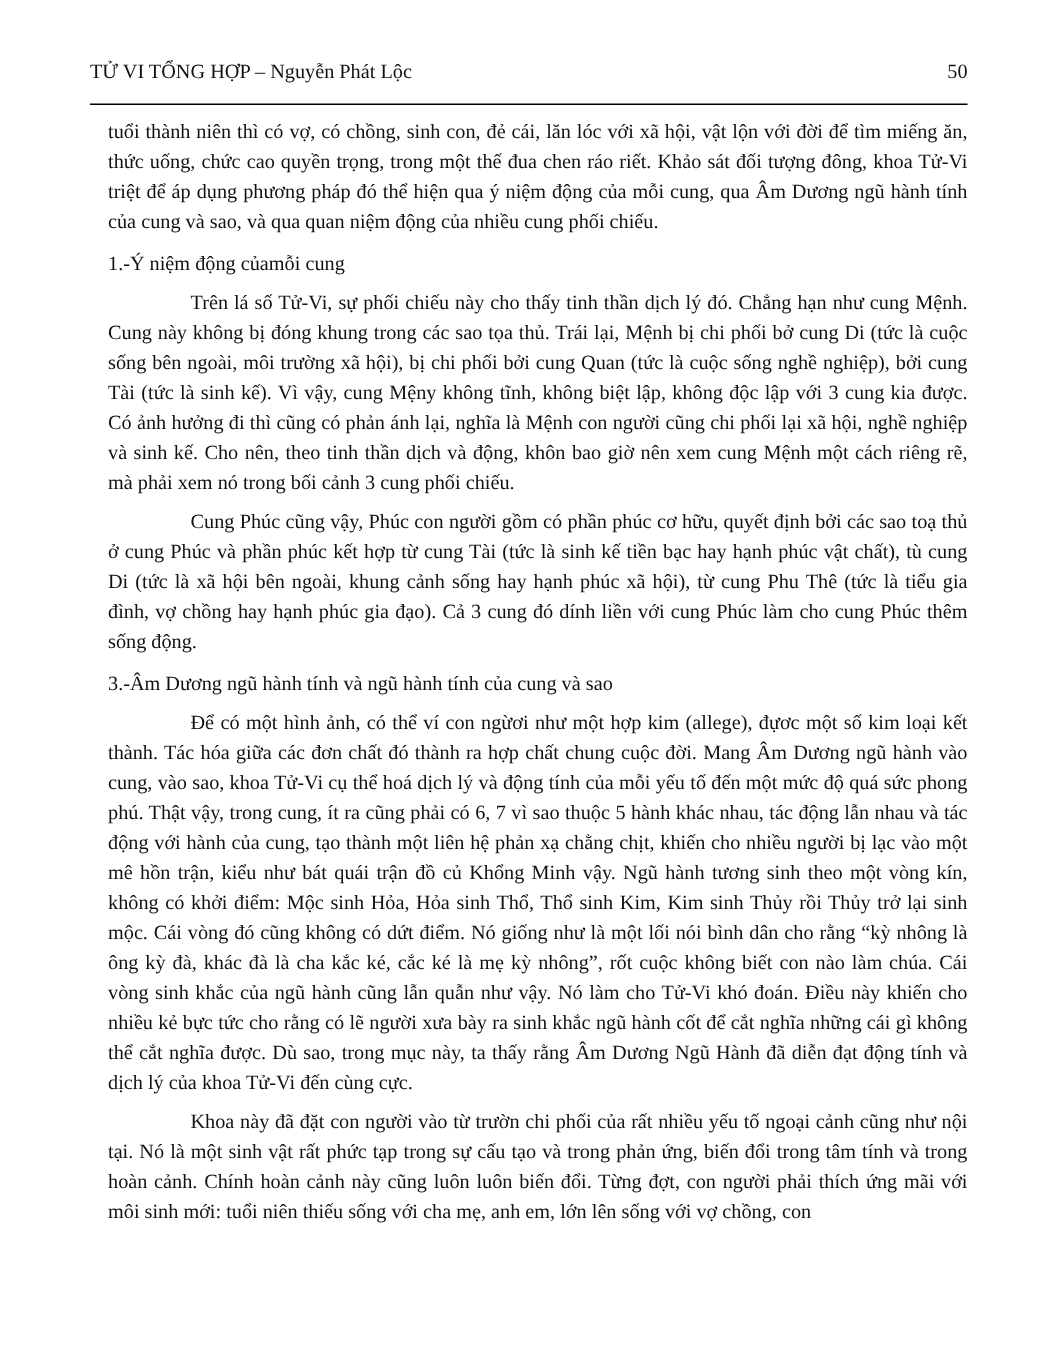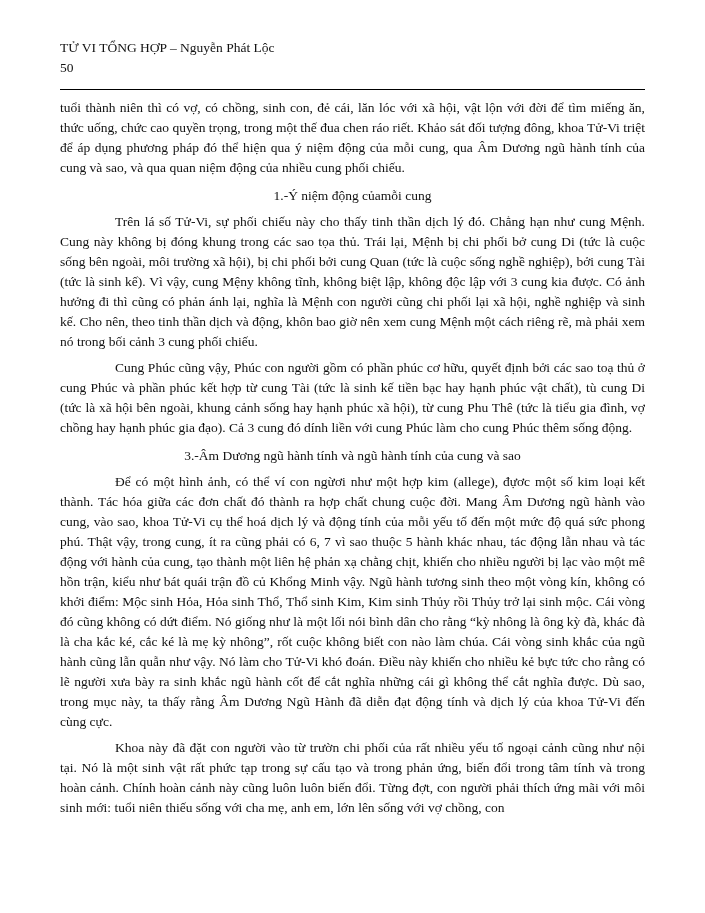--- a/index.html
+++ b/index.html
@@ -18,41 +18,40 @@
     font-family: "Liberation Serif", "DejaVu Serif", serif;
     font-size: 13.5px;
     line-height: 20px;
     overflow: hidden;
   }
   .header-row {
     display: flex;
     justify-content: space-between;
     align-items: baseline;
     font-size: 13.5px;
-    flex-direction: column;
   }
   .header-rule {
     border: none;
     border-top: 1.6px solid #000000;
     margin: 11px 0 0 0;
   }
   p {
-    margin: 6px 0 0 0;
+    margin: 6px 0 0 12px;
     text-align: justify;
   }
   p.continuation {
     text-indent: 0;
     margin-top: 8px;
   }
   p.body-para {
     text-indent: 55px;
   }
   p.heading {
     text-indent: 0;
-    text-align: center;
+    text-align: left;
     margin-top: 8px;
   }
 </style>
 </head>
 <body>
 
 <div class="page">
 
   <div class="header-row">
     <span>TỬ VI TỔNG HỢP – Nguyễn Phát Lộc</span>

